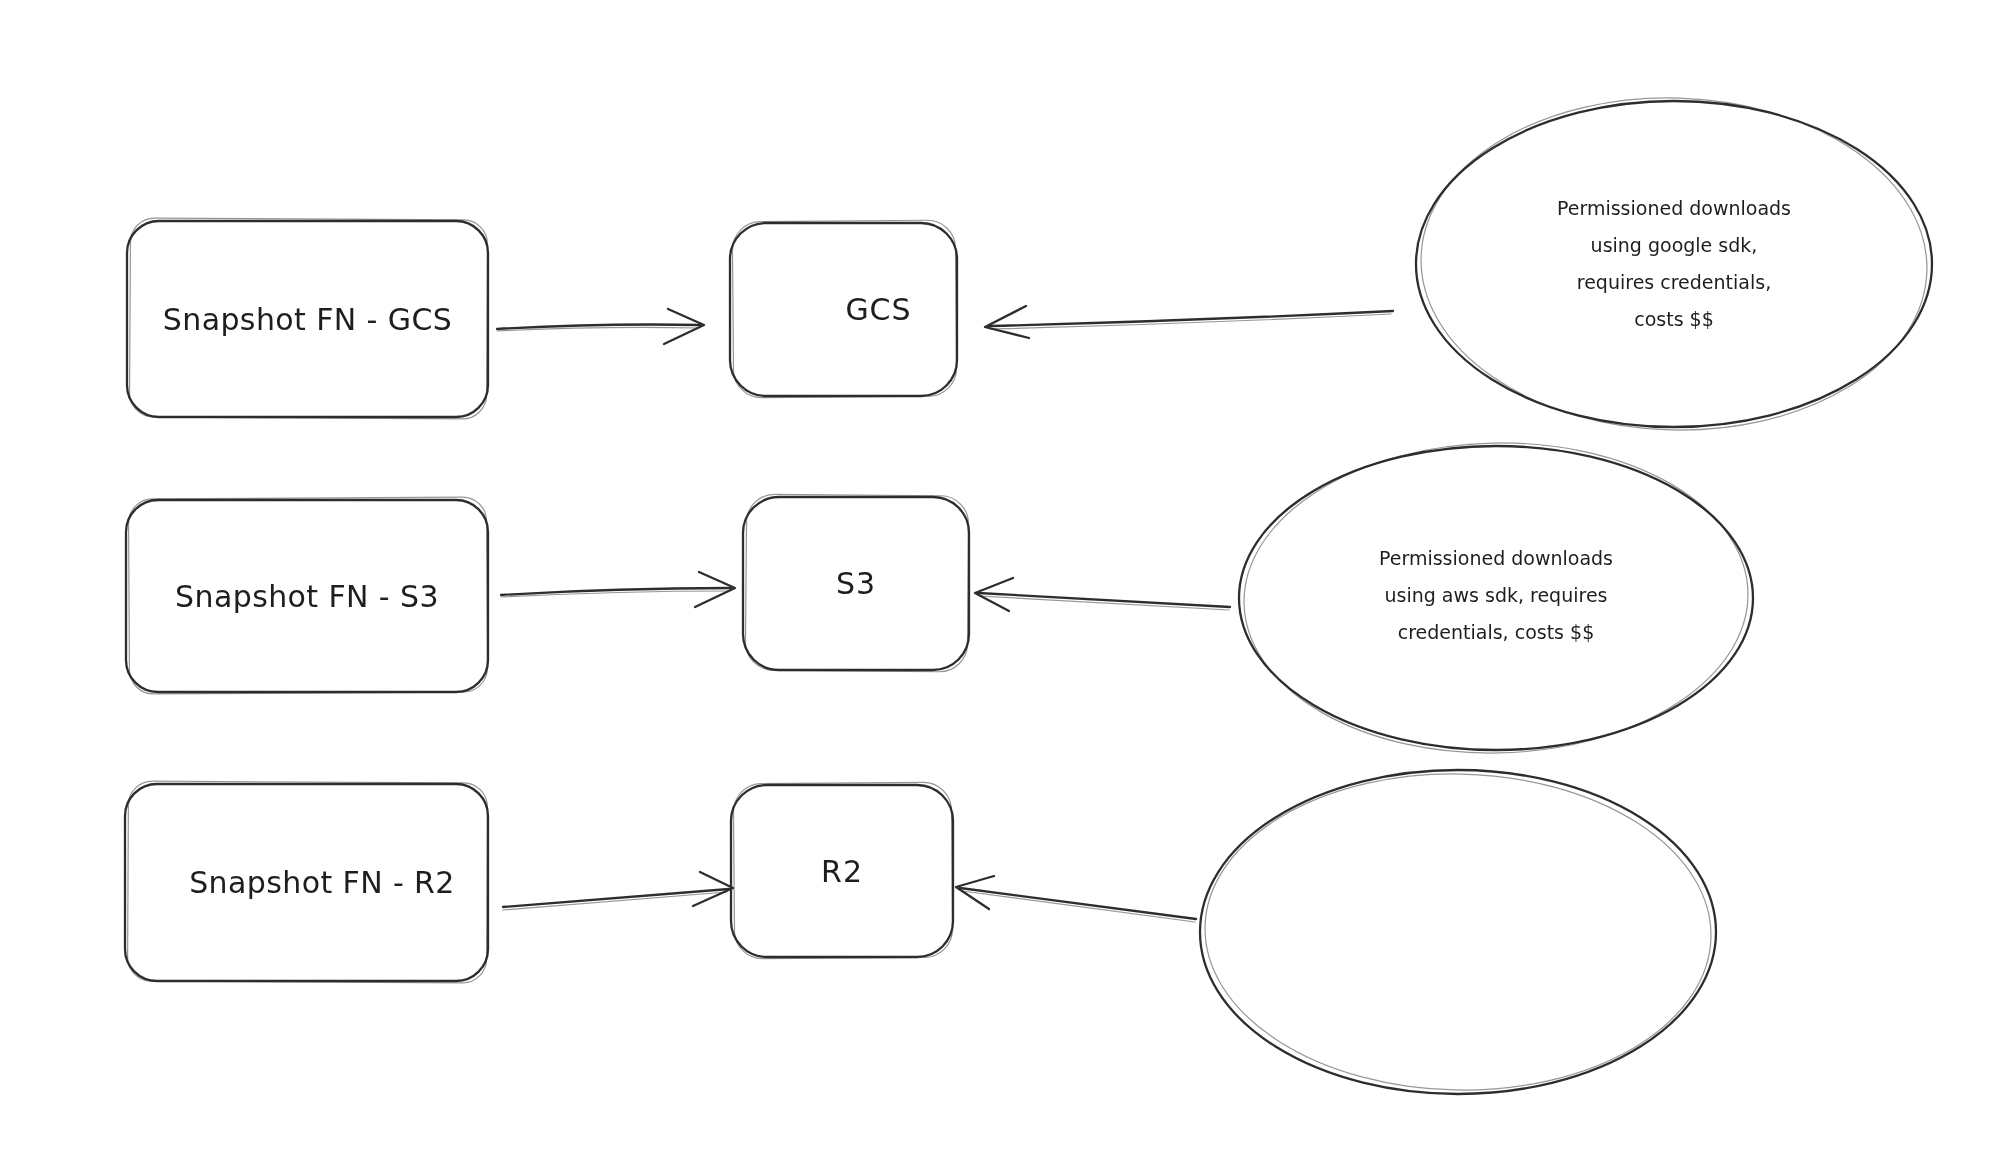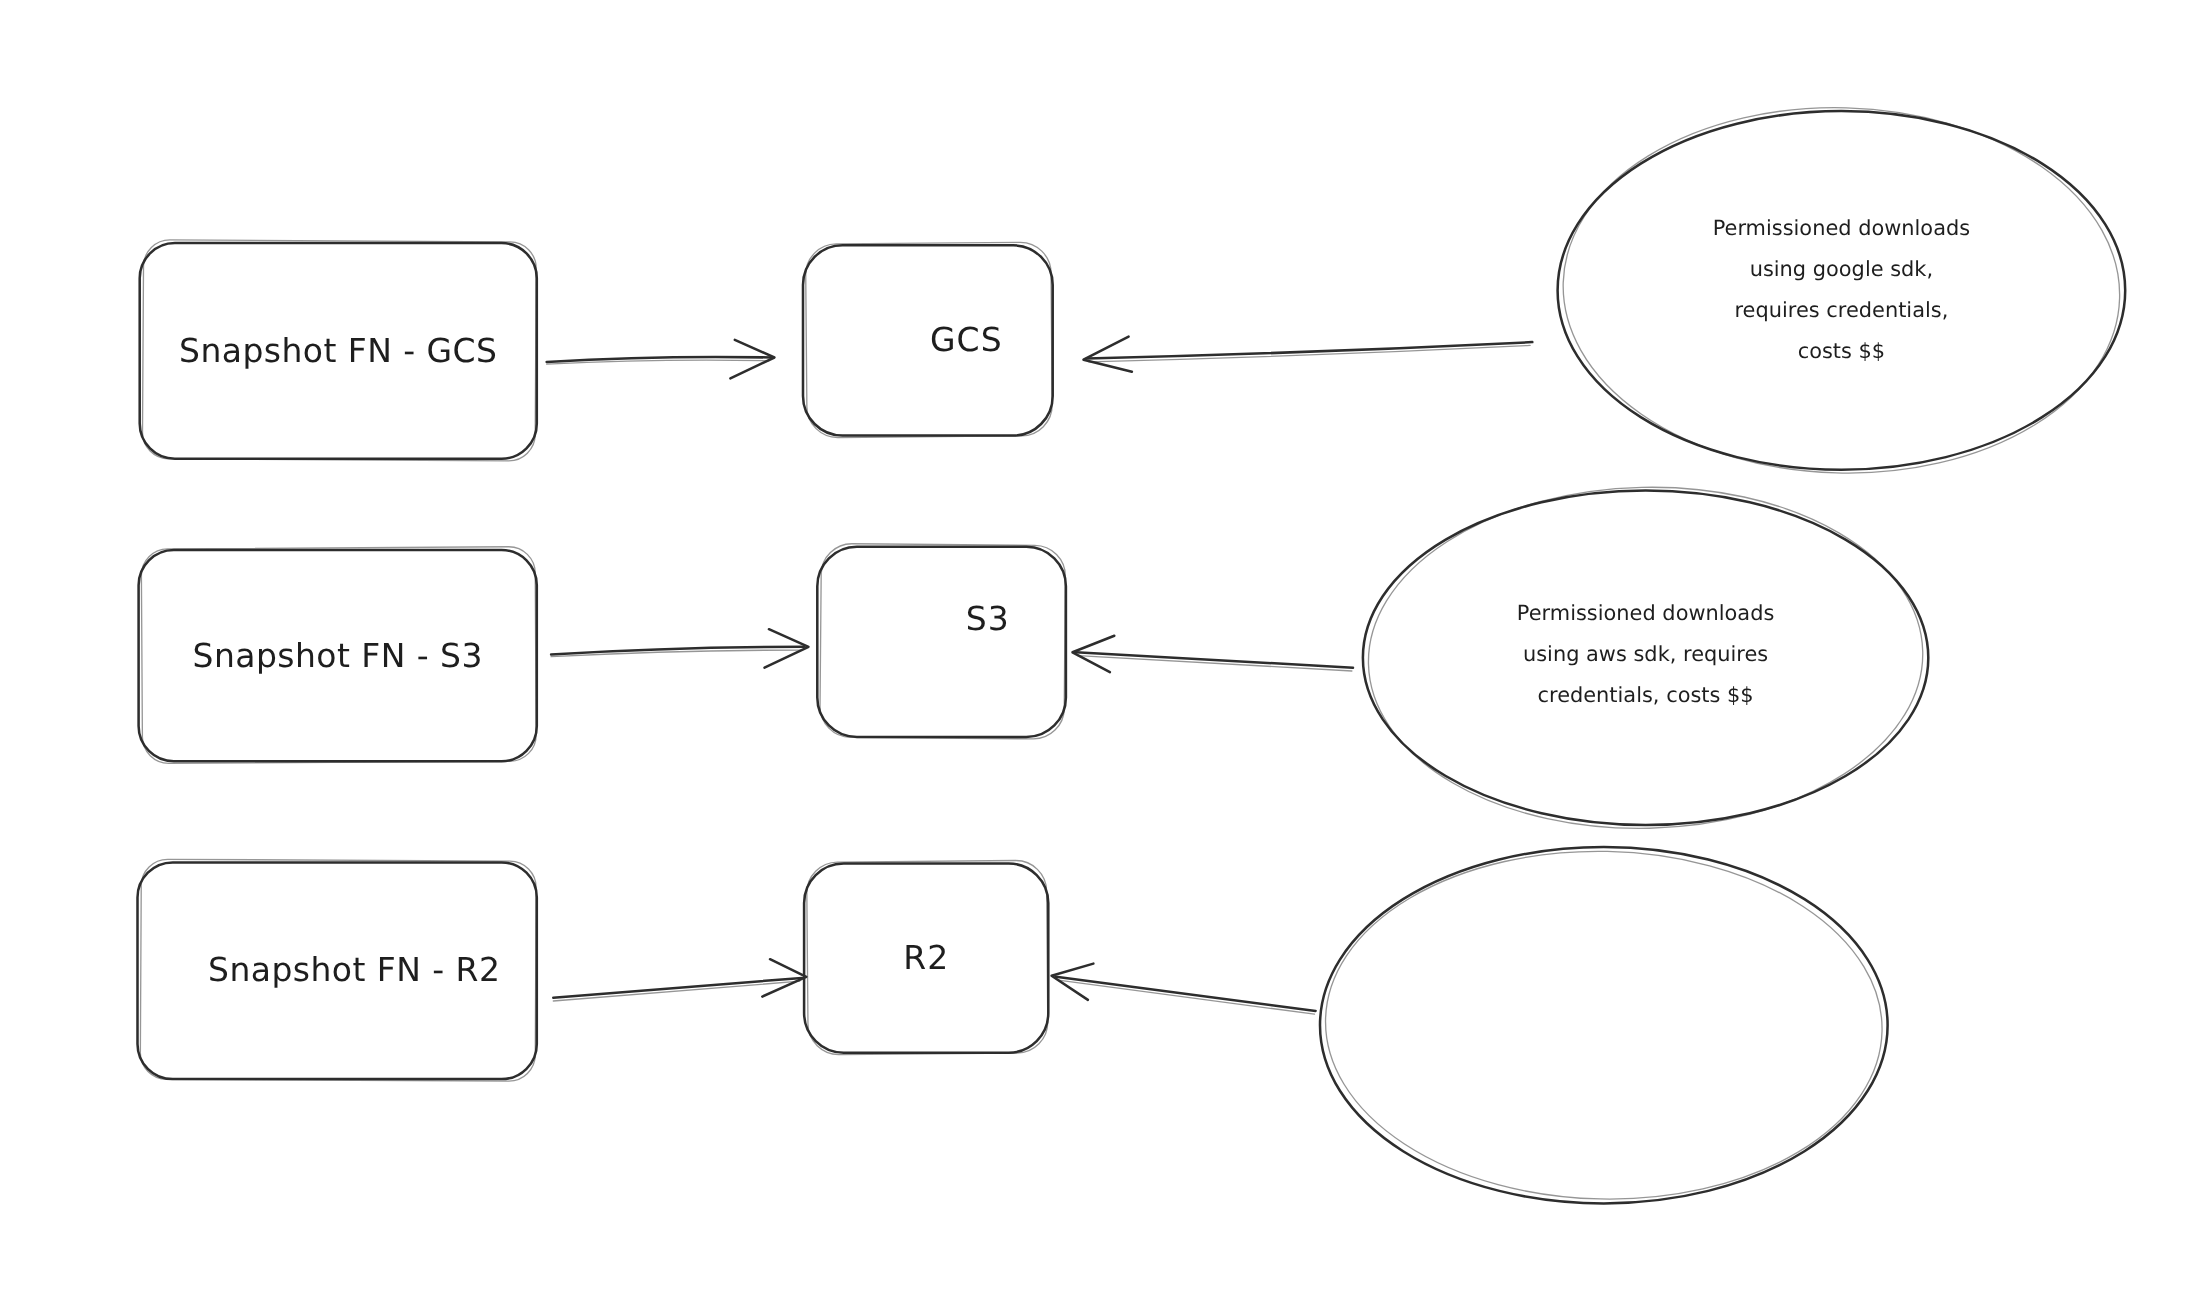--- a/index.html
+++ b/index.html
@@ -124,21 +124,21 @@
   </svg>
 
   <div class="label src" style="left:127px; top:221px; width:361px; height:196px;">Snapshot FN - GCS</div>
   <div class="label tgt" style="left:730px; top:223px; width:227px; height:173px;margin-left:35px;">GCS</div>
   <div class="label note" style="left:1414px; top:144px; width:520px; height:240px;">Permissioned downloads
 using google sdk,
 requires credentials,
 costs $$</div>
 
   <div class="label src" style="left:126px; top:500px; width:362px; height:192px;">Snapshot FN - S3</div>
-  <div class="label tgt" style="left:743px; top:477px; width:226px; height:173px;margin-left:42px;">S3</div>
+  <div class="label tgt" style="left:743px; top:497px; width:226px; height:173px;">S3</div>
   <div class="label note" style="left:1246px; top:505px; width:500px; height:180px;">Permissioned downloads
 using aws sdk, requires
 credentials, costs $$</div>
 
   <div class="label src" style="left:125px; top:784px; width:394px; height:197px;">Snapshot FN - R2</div>
   <div class="label tgt" style="left:731px; top:785px; width:222px; height:172px;">R2</div>
 
 </div>
 
 </body></html>

